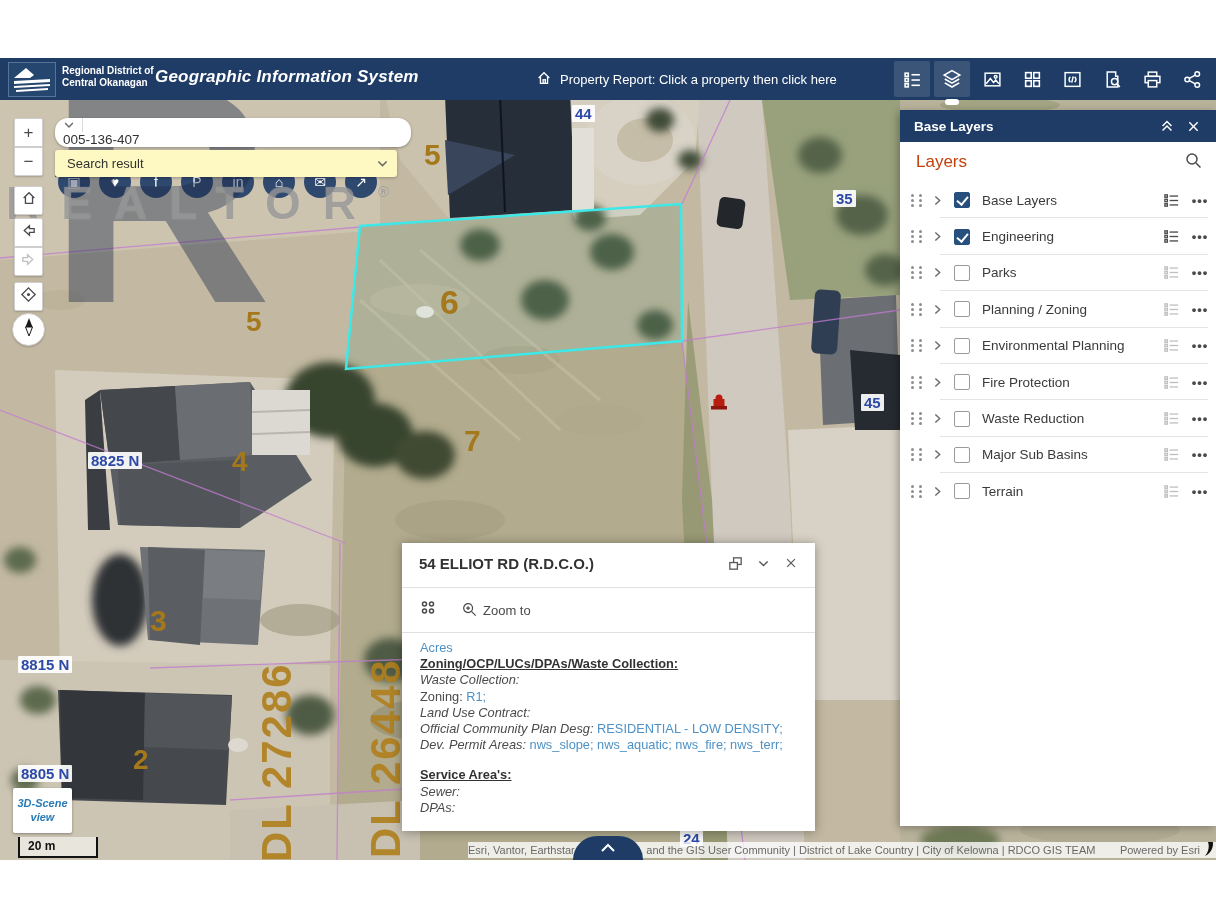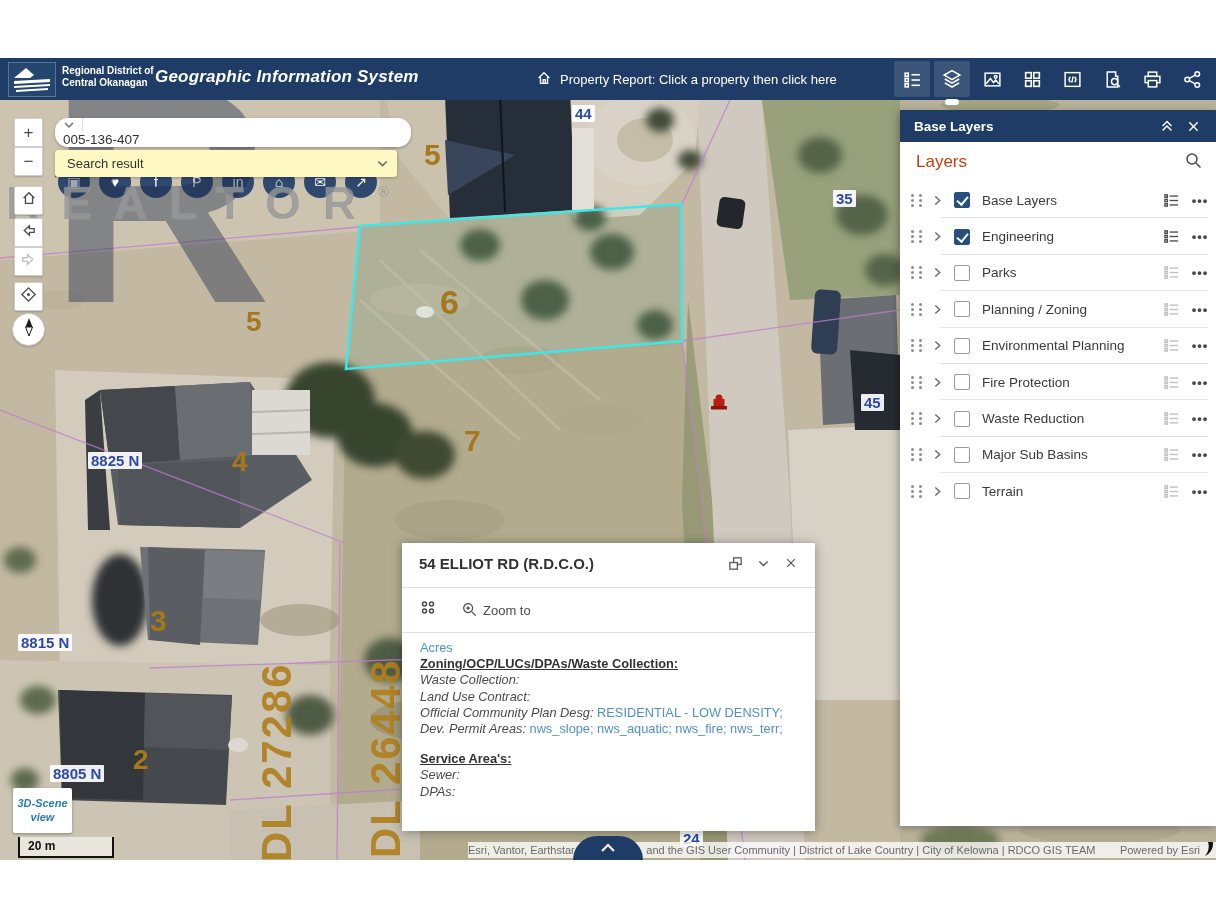--- a/index.html
+++ b/index.html
@@ -74,21 +74,21 @@
   .popup-hbtn{width:28px;height:28px;display:flex;align-items:center;justify-content:center;color:#5a5a5a;cursor:pointer;}
   .popup-actions{height:45px;display:flex;align-items:center;gap:24px;border-bottom:1px solid #e0e0e0;padding:0 17px;}
   .zoomto{display:flex;align-items:center;gap:6px;color:#4a4a4a;font-size:13px;cursor:pointer;}
   .popup-body{padding:7px 18px 0 18px;font-size:12.8px;line-height:16.2px;color:#4a4a4a;}
   .pb-link{color:#4d91c6;cursor:pointer;}
   .pb-head{color:#323232;font-weight:bold;text-decoration:underline;}
   .pb-it{font-style:italic;}
   .pb-spacer{height:14px;}
 
   
-  .scalebar{position:absolute;left:18px;top:837px;width:96px;height:21px;z-index:15;background:rgba(255,255,255,.55);border-left:2px solid #111;border-right:2px solid #111;border-bottom:2px solid #111;font-size:12px;color:#111;padding:2px 0 0 8px;font-weight:bold;}
+  .scalebar{position:absolute;left:18px;top:837px;width:80px;height:21px;z-index:15;background:rgba(255,255,255,.55);border-left:2px solid #111;border-right:2px solid #111;border-bottom:2px solid #111;font-size:12px;color:#111;padding:2px 0 0 8px;font-weight:bold;}
   .scene-btn{position:absolute;left:13px;top:788px;width:59px;height:45px;background:#fff;border-radius:2px;z-index:15;box-shadow:0 1px 3px rgba(0,0,0,.35);color:#2a7ab5;font-size:11px;font-weight:bold;font-style:italic;display:flex;align-items:center;justify-content:center;text-align:center;line-height:1.2;cursor:pointer;}
   .attrib{position:absolute;left:468px;top:842px;width:748px;height:16px;background:rgba(255,255,255,.78);z-index:24;display:flex;align-items:center;font-size:11px;color:#696969;white-space:nowrap;overflow:hidden;}
   .attrib-left{flex:1;overflow:hidden;}
   .attrib-right{padding:0 16px 0 10px;}
   .esri-swoosh{position:absolute;right:0px;top:-8px;z-index:25;}
   .attrib-oval{position:absolute;left:573px;top:836px;width:70px;height:24px;background:#1e3c66;border-radius:35px 35px 0 0;z-index:26;display:flex;align-items:center;justify-content:center;color:#fff;cursor:pointer;}
 </style>
 </head>
 <body>
 
@@ -229,22 +229,22 @@
       <rect x="713.5" y="299" width="11" height="10" fill="#b91d10"></rect>
       <rect x="711" y="306" width="16" height="3.5" fill="#8f140b"></rect>
     </g>
   </svg>
 
   <div id="map-labels">
       <div class="map-label lbl-address" style="left: 572px; top: 105px;">44</div>
       <div class="map-label lbl-address" style="left: 833px; top: 190px;">35</div>
       <div class="map-label lbl-address" style="left: 861px; top: 394px;">45</div>
       <div class="map-label lbl-address" style="left: 88px; top: 452px;">8825 N</div>
-      <div class="map-label lbl-address" style="left: 18px; top: 634px;">8815 N</div>
-      <div class="map-label lbl-address" style="left: 18px; top: 765px; margin-left: 32px;">8805 N</div>
+      <div class="map-label lbl-address" style="left: 18px; top: 656px;">8815 N</div>
+      <div class="map-label lbl-address" style="left: 18px; top: 765px;">8805 N</div>
       <div class="map-label lbl-address" style="left: 680px; top: 830px; text-align: center;">24</div>
       <div class="map-label lbl-lot" style="left: 424px; top: 138px; font-size: 30px;">5</div>
       <div class="map-label lbl-lot" style="left: 246px; top: 306px; font-size: 28px;">5</div>
       <div class="map-label lbl-lot" style="left: 440px; top: 283px; font-size: 34px;">6</div>
       <div class="map-label lbl-lot" style="left: 464px; top: 424px; font-size: 30px;">7</div>
       <div class="map-label lbl-lot" style="left: 232px; top: 446px; font-size: 28px;">4</div>
       <div class="map-label lbl-lot" style="left: 150px; top: 604px; font-size: 30px;">3</div>
       <div class="map-label lbl-lot" style="left: 133px; top: 744px; font-size: 28px;">2</div>
       <div class="map-label lbl-dl" style="left: 253px; top: 862px;">DL 27286</div>
       <div class="map-label lbl-dl" style="left: 362px; top: 858px;">DL 26448</div>
@@ -727,20 +727,21 @@
               <line x1="5.8" y1="8" x2="10.2" y2="8"></line>
               <line x1="8" y1="5.8" x2="8" y2="10.2"></line>
             </svg></span>
         <span>Zoom to</span>
       </div>
     </div>
     <div class="popup-body" id="popup-body">
         <div><span class="pb-link">Acres</span></div>
         <div class="pb-head">Zoning/OCP/LUCs/DPAs/Waste Collection:</div>
         <div class="pb-it">Waste Collection:</div>
+        <div><span>Zoning: </span><span class="pb-link">R1;</span></div>
         <div class="pb-it">Land Use Contract:</div>
         <div><span class="pb-it">Official Community Plan Desg: </span><span class="pb-link">RESIDENTIAL - LOW DENSITY;</span></div>
         <div><span class="pb-it">Dev. Permit Areas: </span><span class="pb-link">nws_slope;</span><span class="pb-link"> nws_aquatic;</span><span class="pb-link"> nws_fire;</span><span class="pb-link"> nws_terr;</span></div>
         <div class="pb-spacer"></div>
         <div class="pb-head">Service Area's:</div>
         <div class="pb-it">Sewer:</div>
         <div class="pb-it">DPAs:</div>
       </div>
   </div>
 

